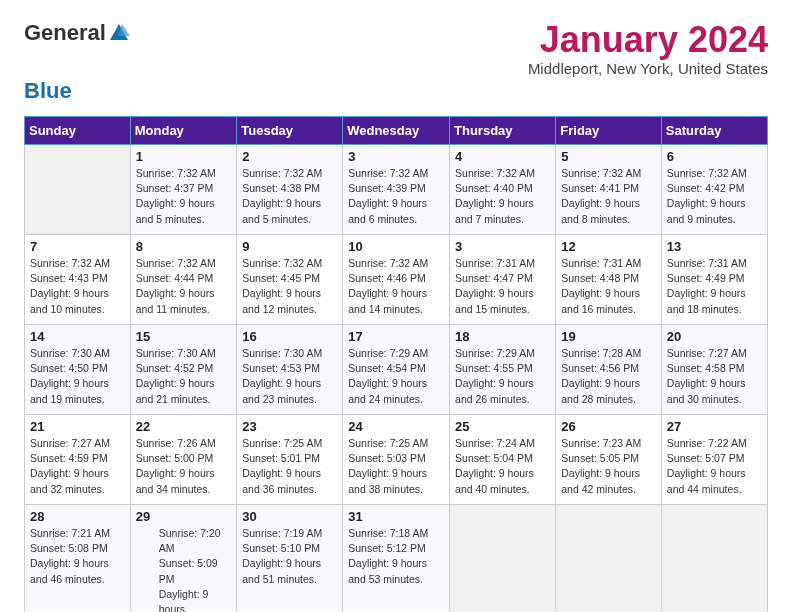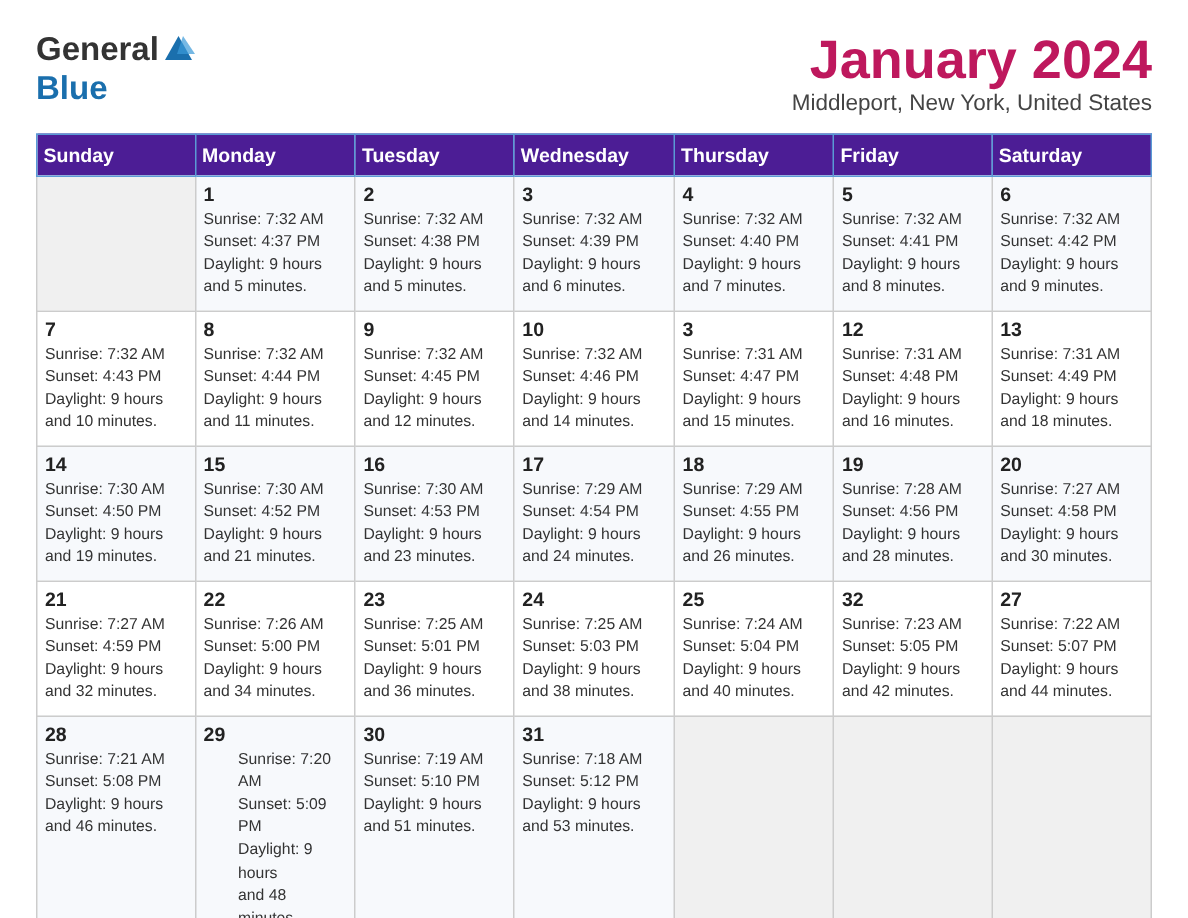--- a/index.html
+++ b/index.html
@@ -13,20 +13,21 @@
     .header-section {
       display: flex;
       justify-content: space-between;
       align-items: flex-start;
       margin-bottom: 12px;
     }
     .logo {
       display: flex;
       flex-direction: column;
       align-items: flex-start;
+      gap: 32px;
     }
     .logo-text {
       display: flex;
       align-items: center;
     }
     .logo-general {
       font-size: 22px;
       font-weight: bold;
       color: #333;
     }
@@ -308,21 +309,21 @@
 and 38 minutes.</div>
         </td>
         <td>
           <span class="day-number">25</span>
           <div class="day-info" style="white-space: pre-line;">Sunrise: 7:24 AM
 Sunset: 5:04 PM
 Daylight: 9 hours
 and 40 minutes.</div>
         </td>
         <td>
-          <span class="day-number">32</span>
+          <span class="day-number">26</span>
           <div class="day-info" style="white-space: pre-line;">Sunrise: 7:23 AM
 Sunset: 5:05 PM
 Daylight: 9 hours
 and 42 minutes.</div>
         </td>
         <td>
           <span class="day-number">27</span>
           <div class="day-info" style="white-space: pre-line;">Sunrise: 7:22 AM
 Sunset: 5:07 PM
 Daylight: 9 hours

